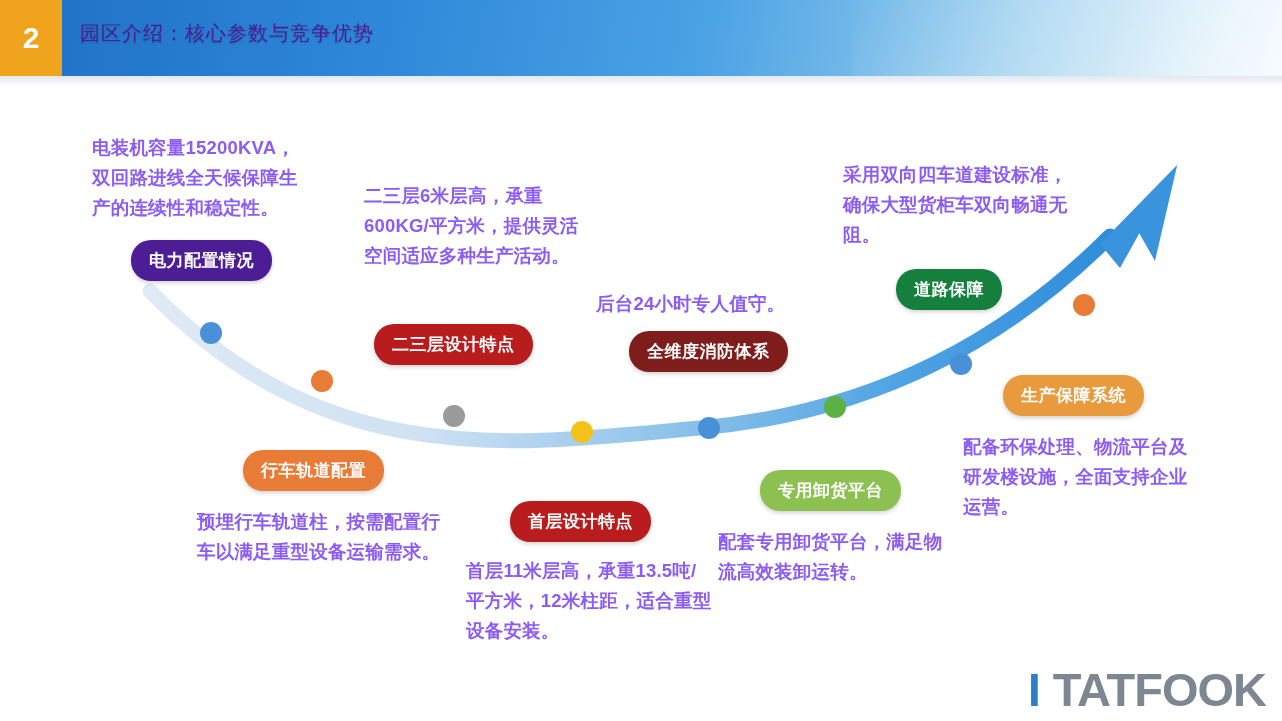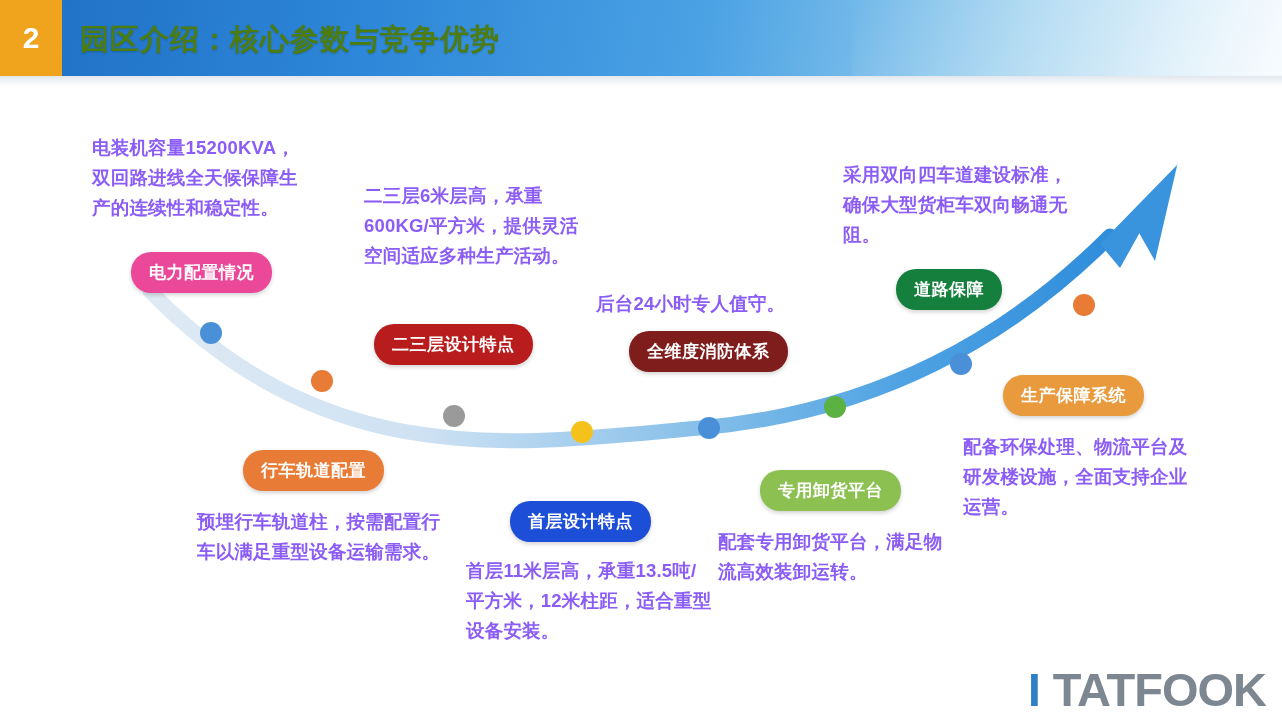--- a/index.html
+++ b/index.html
@@ -33,22 +33,22 @@
     width: 62px; height: 76px;
     background: #f0a31d;
     display: flex; align-items: center; justify-content: center;
   }
   .header-num {
     color: #ffffff; font-size: 30px; font-weight: bold;
     line-height: 1;
   }
   .header-title {
     position: absolute; left: 80px; top: 20px;
-    color: #4d7c0f;
-    font-size: 29px; font-weight: bold;
+    color: #4c1d95;
+    font-size: 20px; font-weight: normal;
     letter-spacing: 1px;
     text-shadow: 0 1px 2px rgba(0,0,0,0.18);
     white-space: nowrap;
   }
   .header-shadow {
     position: absolute; left: 0; top: 76px;
     width: 1282px; height: 10px;
     background: linear-gradient(180deg, rgba(120,150,180,0.22), rgba(255,255,255,0));
   }
 
@@ -143,29 +143,29 @@
     <circle cx="322" cy="305" r="11" fill="#e87b35"></circle>
     <circle cx="454" cy="340" r="11" fill="#9a9a9a"></circle>
     <circle cx="582" cy="356" r="11" fill="#f5c21b"></circle>
     <circle cx="709" cy="352" r="11" fill="#4a90d9"></circle>
     <circle cx="835" cy="331" r="11" fill="#5bb141"></circle>
     <circle cx="961" cy="288" r="11" fill="#4a90d9"></circle>
     <circle cx="1084" cy="229" r="11" fill="#e87b35"></circle>
   </svg>
 
   <div class="note" style="left:92px; top:133px; width:212px;">电装机容量15200KVA，双回路进线全天候保障生产的连续性和稳定性。</div>
-  <div class="pill" style="left:131px; top:252px; background:#ec4899;">电力配置情况</div>
+  <div class="pill" style="left:131px; top:240px; background:#4c1d95;">电力配置情况</div>
 
   <div class="pill" style="left:243px; top:450px; background:#e87b35;">行车轨道配置</div>
   <div class="note" style="left:197px; top:507px; width:248px;">预埋行车轨道柱，按需配置行车以满足重型设备运输需求。</div>
 
   <div class="note" style="left:364px; top:181px; width:228px;">二三层6米层高，承重600KG/平方米，提供灵活空间适应多种生产活动。</div>
   <div class="pill" style="left:374px; top:324px; background:#b91c1c;">二三层设计特点</div>
 
-  <div class="pill" style="left:510px; top:501px; background:#1d4ed8;">首层设计特点</div>
+  <div class="pill" style="left:510px; top:501px; background:#b91c1c;">首层设计特点</div>
   <div class="note" style="left:466px; top:556px; width:248px;">首层11米层高，承重13.5吨/平方米，12米柱距，适合重型设备安装。</div>
 
   <div class="note" style="left:596px; top:289px; width:240px;">后台24小时专人值守。</div>
   <div class="pill" style="left:629px; top:331px; background:#7f1d1d;">全维度消防体系</div>
 
   <div class="pill" style="left:760px; top:470px; background:#8cc152;">专用卸货平台</div>
   <div class="note" style="left:718px; top:527px; width:240px;">配套专用卸货平台，满足物流高效装卸运转。</div>
 
   <div class="note" style="left:843px; top:160px; width:230px;">采用双向四车道建设标准，确保大型货柜车双向畅通无阻。</div>
   <div class="pill" style="left:896px; top:269px; background:#15803d;">道路保障</div>

